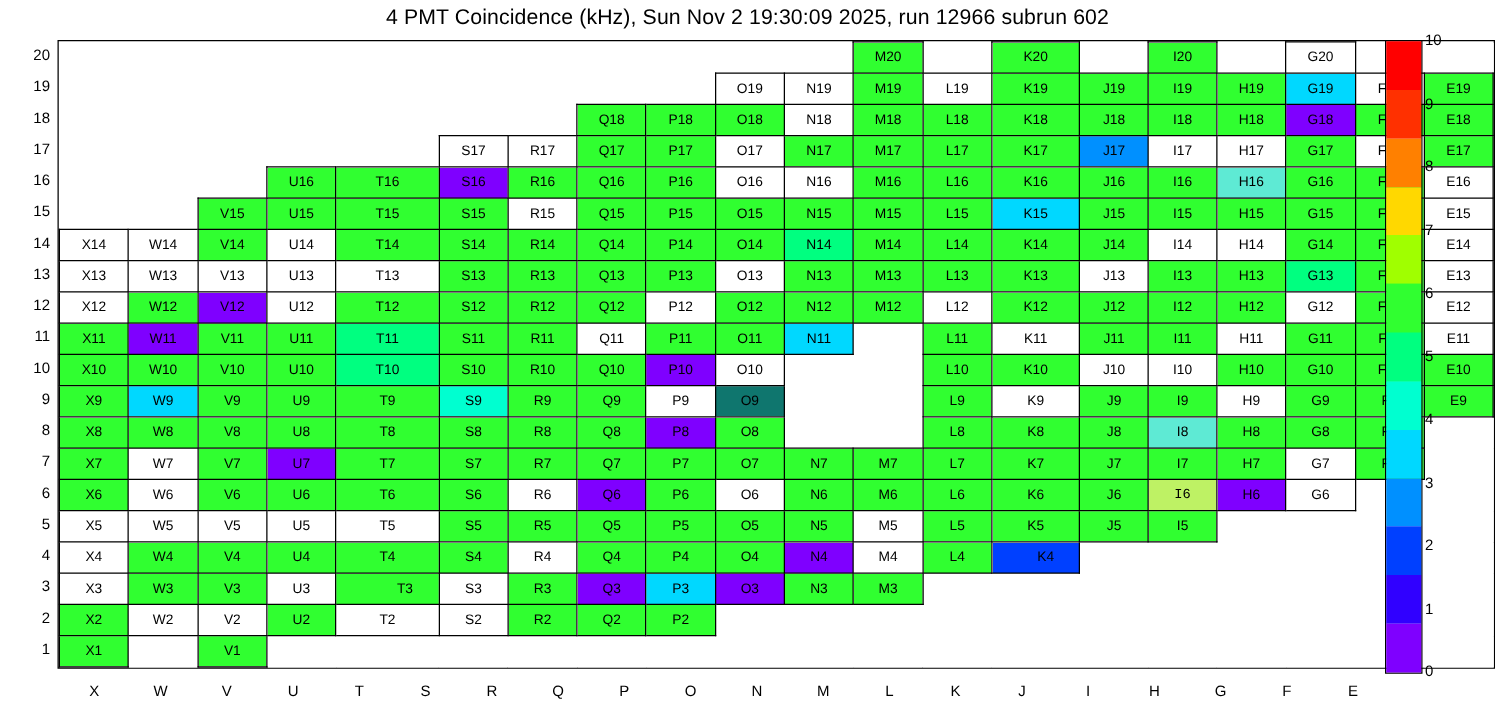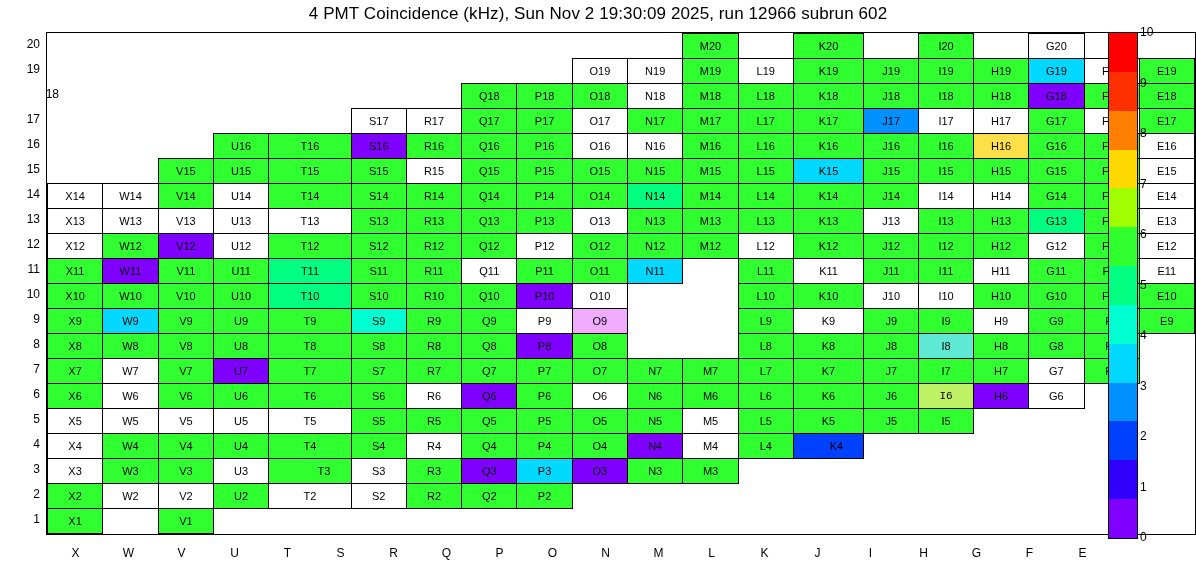--- a/index.html
+++ b/index.html
@@ -172,21 +172,21 @@
           <td style="background: rgb(48, 255, 48);">R16</td>
           <td style="background: rgb(48, 255, 48);">Q16</td>
           <td style="background: rgb(48, 255, 48);">P16</td>
           <td style="background: rgb(255, 255, 255);">O16</td>
           <td style="background: rgb(255, 255, 255);">N16</td>
           <td style="background: rgb(48, 255, 48);">M16</td>
           <td style="background: rgb(48, 255, 48);">L16</td>
           <td style="background: rgb(48, 255, 48);">K16</td>
           <td style="background: rgb(48, 255, 48);">J16</td>
           <td style="background: rgb(48, 255, 48);">I16</td>
-          <td style="background: #fde047;">H16</td>
+          <td style="background: #5eead4;">H16</td>
           <td style="background: rgb(48, 255, 48);">G16</td>
           <td style="background: rgb(48, 255, 48);">F16</td>
           <td style="background: rgb(255, 255, 255);">E16</td>
         </tr>
         <tr>
           <td style="background: rgb(255, 255, 255); border: none;"></td>
           <td style="background: rgb(255, 255, 255); border: none;"></td>
           <td style="background: rgb(48, 255, 48);">V15</td>
           <td style="background: rgb(48, 255, 48);">U15</td>
           <td style="background: rgb(48, 255, 48);">T15</td>
@@ -319,21 +319,21 @@
         <tr>
           <td style="background: rgb(48, 255, 48);">X9</td>
           <td style="background: rgb(0, 216, 255);">W9</td>
           <td style="background: rgb(48, 255, 48);">V9</td>
           <td style="background: rgb(48, 255, 48);">U9</td>
           <td style="background: rgb(48, 255, 48);">T9</td>
           <td style="background: rgb(0, 255, 208);">S9</td>
           <td style="background: rgb(48, 255, 48);">R9</td>
           <td style="background: rgb(48, 255, 48);">Q9</td>
           <td style="background: rgb(255, 255, 255);">P9</td>
-          <td style="background: #f0abfc;">O9</td>
+          <td style="background: #0f766e;">O9</td>
           <td style="background: rgb(255, 255, 255); border: none;"></td>
           <td style="background: rgb(255, 255, 255); border: none;"></td>
           <td style="background: rgb(48, 255, 48);">L9</td>
           <td style="background: rgb(255, 255, 255);">K9</td>
           <td style="background: rgb(48, 255, 48);">J9</td>
           <td style="background: rgb(48, 255, 48);">I9</td>
           <td style="background: rgb(255, 255, 255);">H9</td>
           <td style="background: rgb(48, 255, 48);">G9</td>
           <td style="background: rgb(48, 255, 48);">F9</td>
           <td style="background: rgb(48, 255, 48);">E9</td>
@@ -514,21 +514,21 @@
           <td style="background: rgb(255, 255, 255); border: none;"></td>
           <td style="background: rgb(255, 255, 255); border: none;"></td>
         </tr>
       </tbody>
   </table>
 </div>
 
 <div id="ylabels">
     <div class="ylab" style="top: 32px;">20</div>
     <div class="ylab" style="top: 57px;">19</div>
-    <div class="ylab" style="top: 82px; padding-left: 19px;">18</div>
+    <div class="ylab" style="top: 82px;">18</div>
     <div class="ylab" style="top: 107px;">17</div>
     <div class="ylab" style="top: 132px;">16</div>
     <div class="ylab" style="top: 157px;">15</div>
     <div class="ylab" style="top: 182px;">14</div>
     <div class="ylab" style="top: 207px;">13</div>
     <div class="ylab" style="top: 232px;">12</div>
     <div class="ylab" style="top: 257px;">11</div>
     <div class="ylab" style="top: 282px;">10</div>
     <div class="ylab" style="top: 307px;">9</div>
     <div class="ylab" style="top: 332px;">8</div>

